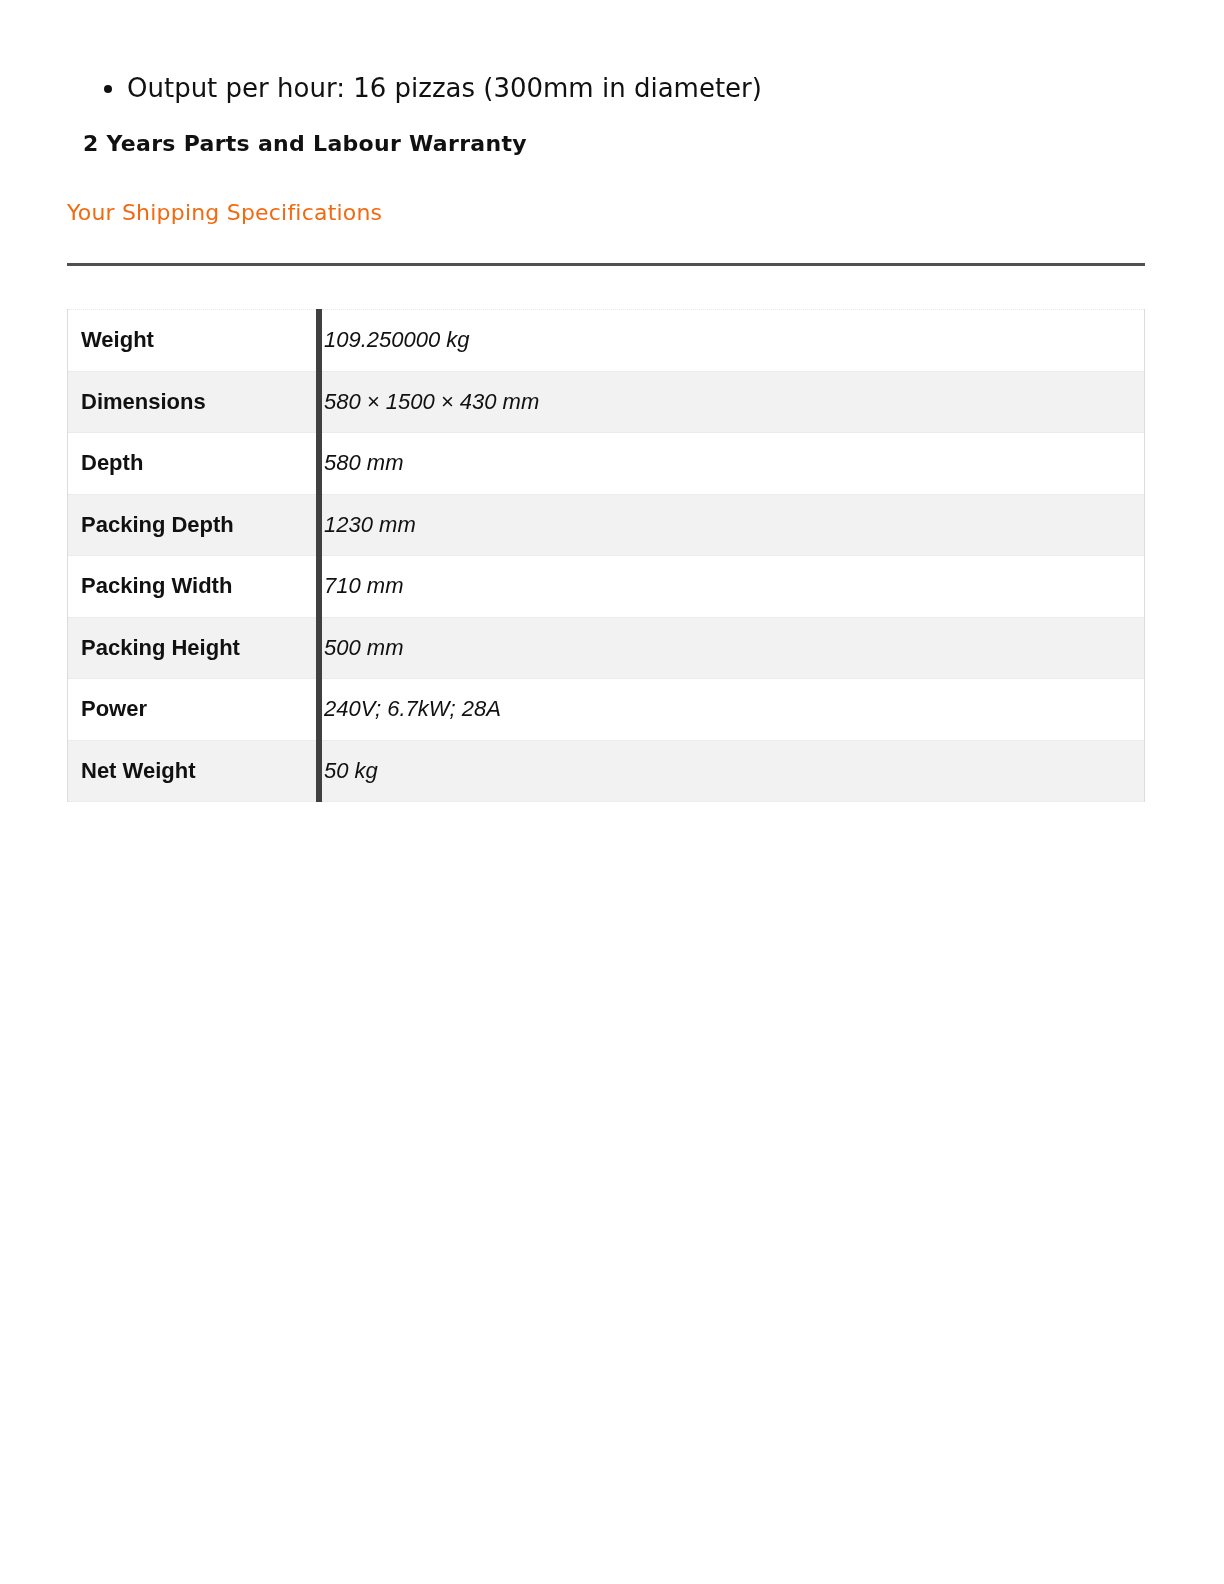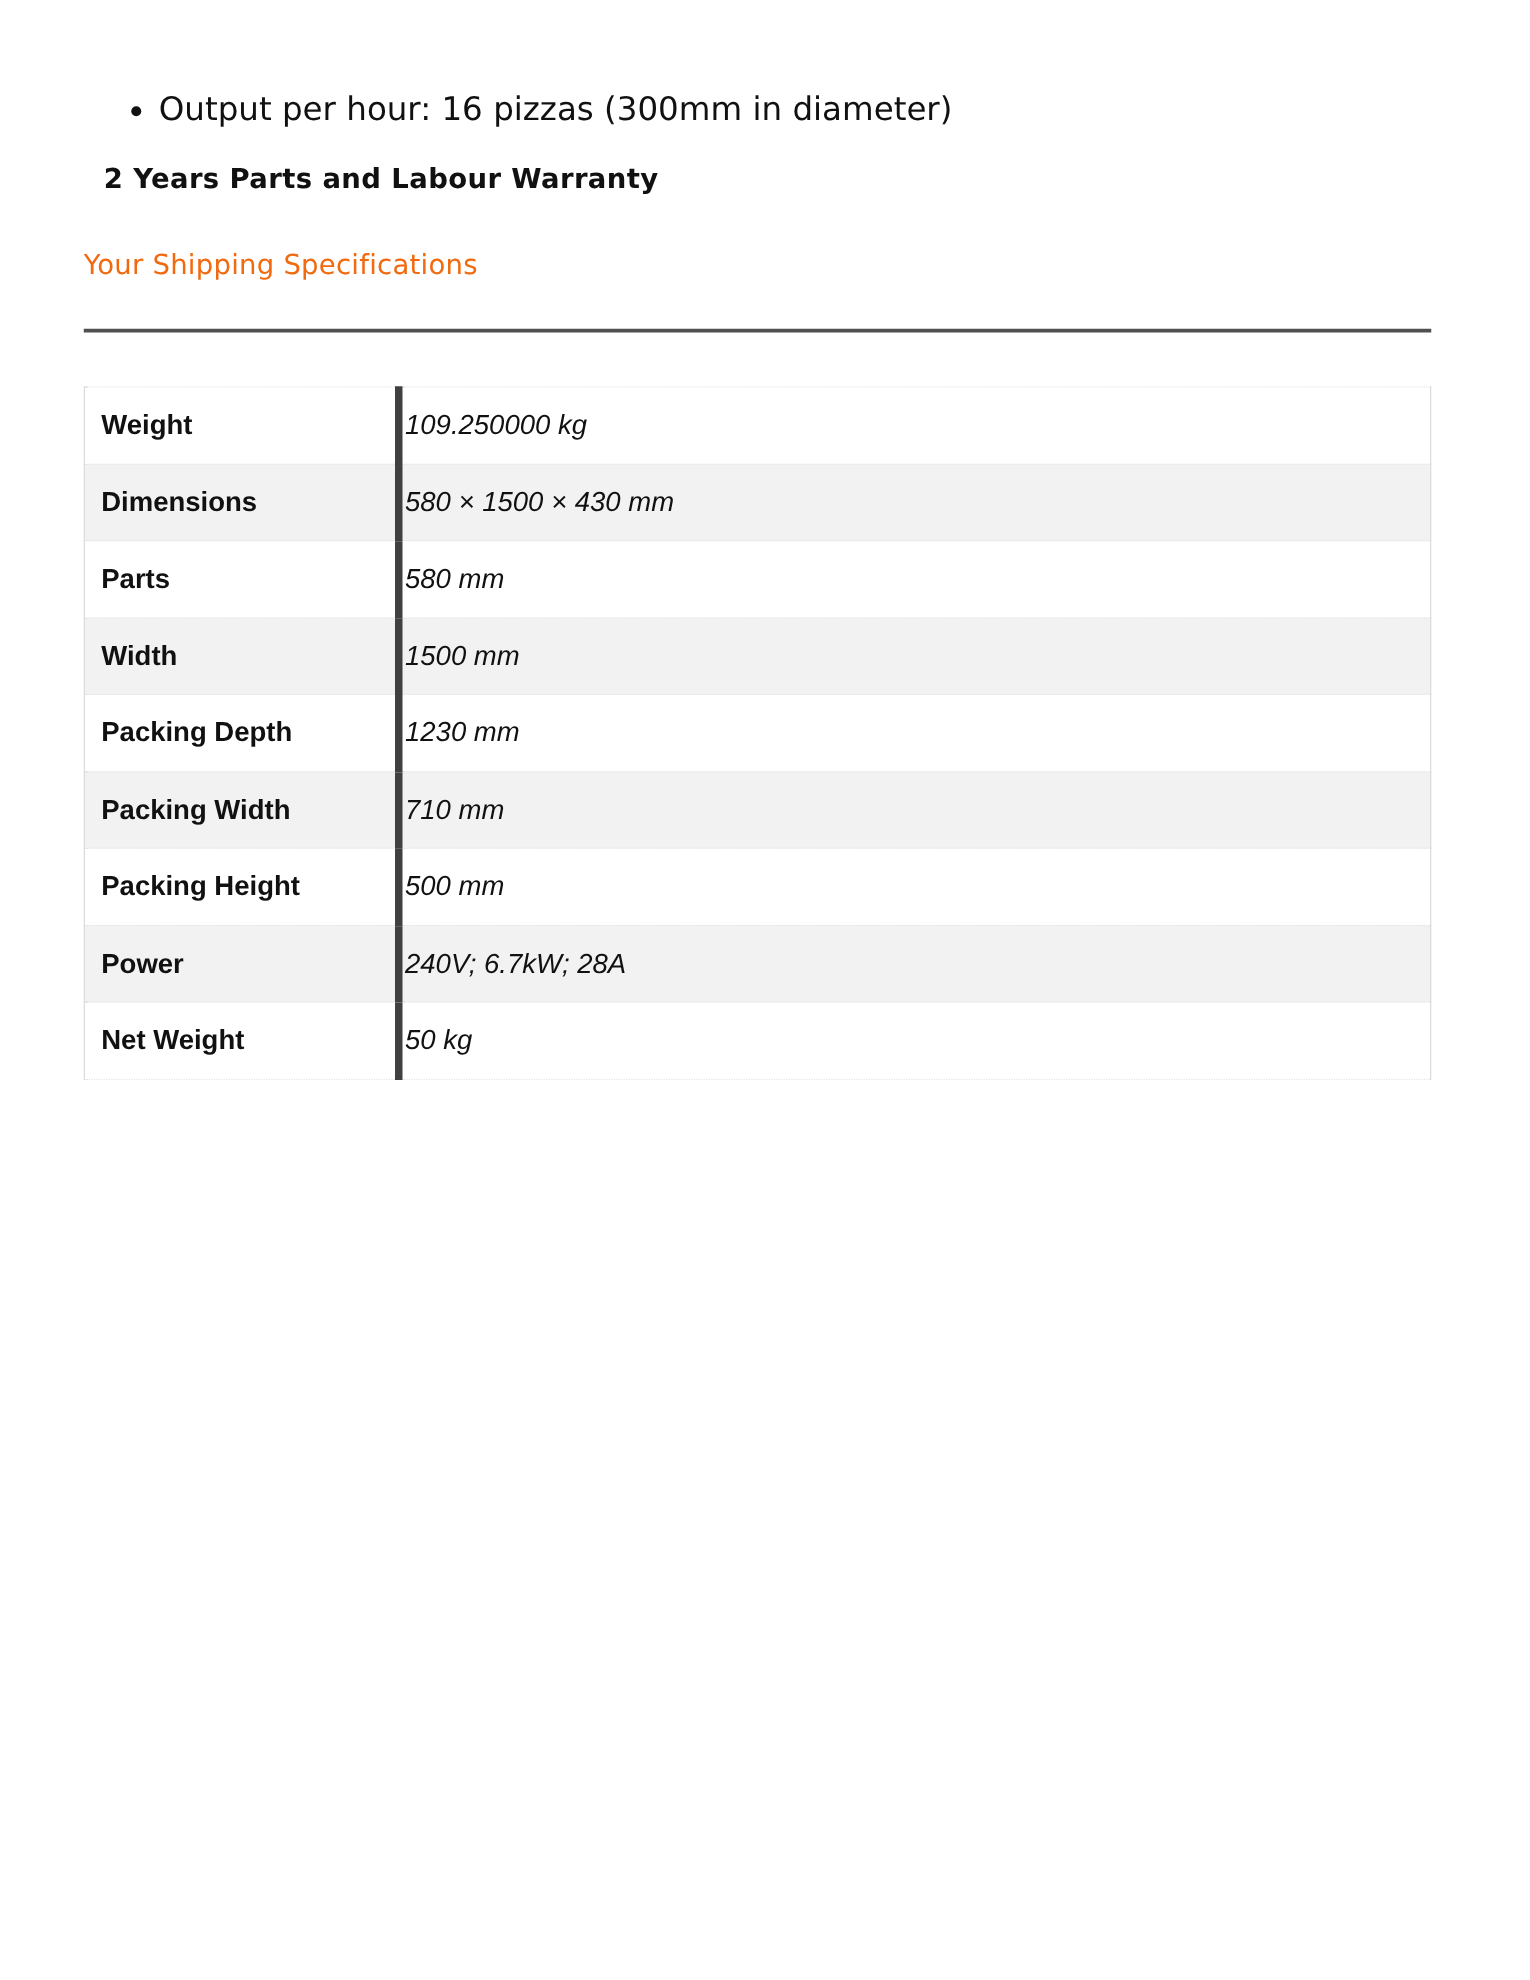--- a/index.html
+++ b/index.html
@@ -37,26 +37,22 @@
   <tbody>
     <tr>
         <th>Weight</th>
         <td>109.250000 kg</td>
       </tr>
     <tr>
         <th>Dimensions</th>
         <td>580 × 1500 × 430 mm</td>
       </tr>
     <tr>
-        <th>Parts</th>
+        <th>Depth</th>
         <td>580 mm</td>
-      </tr>
-    <tr>
-        <th>Width</th>
-        <td>1500 mm</td>
       </tr>
     <tr>
         <th>Packing Depth</th>
         <td>1230 mm</td>
       </tr>
     <tr>
         <th>Packing Width</th>
         <td>710 mm</td>
       </tr>
     <tr>

